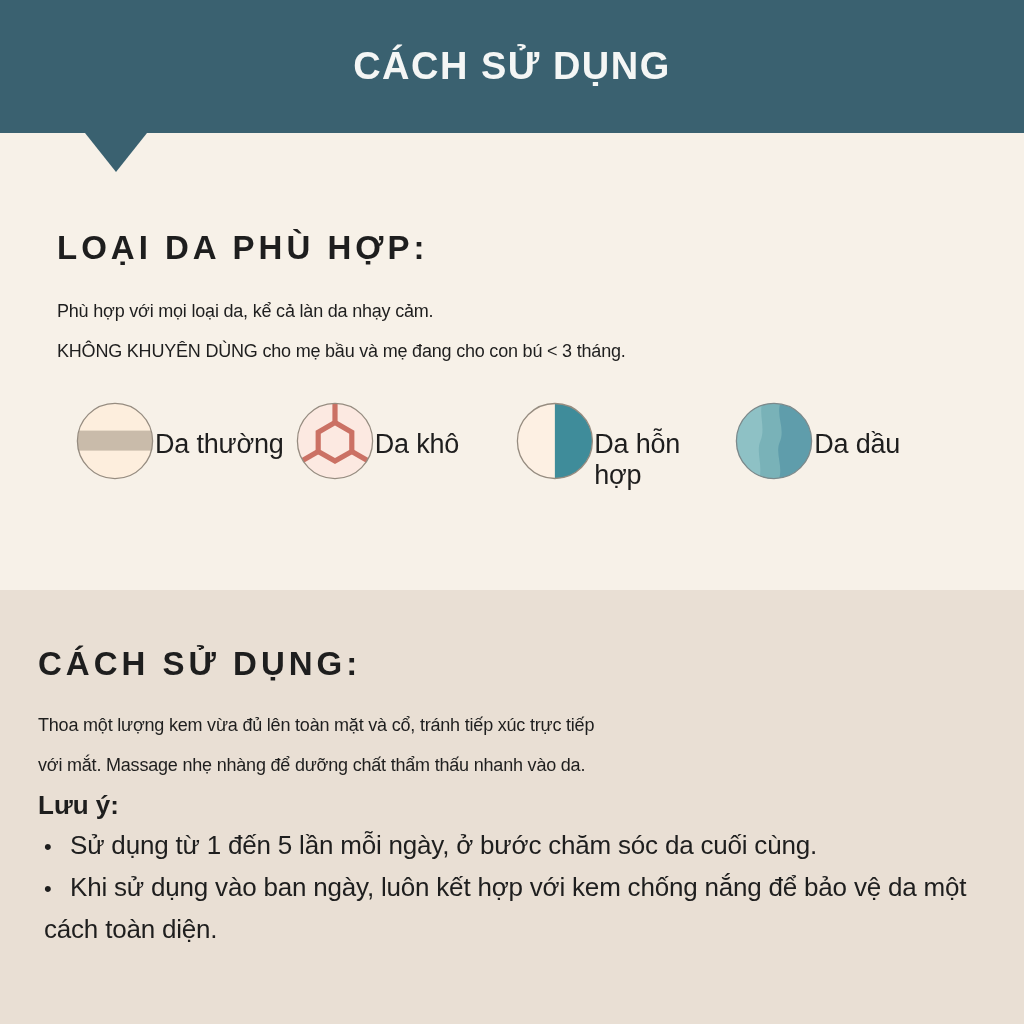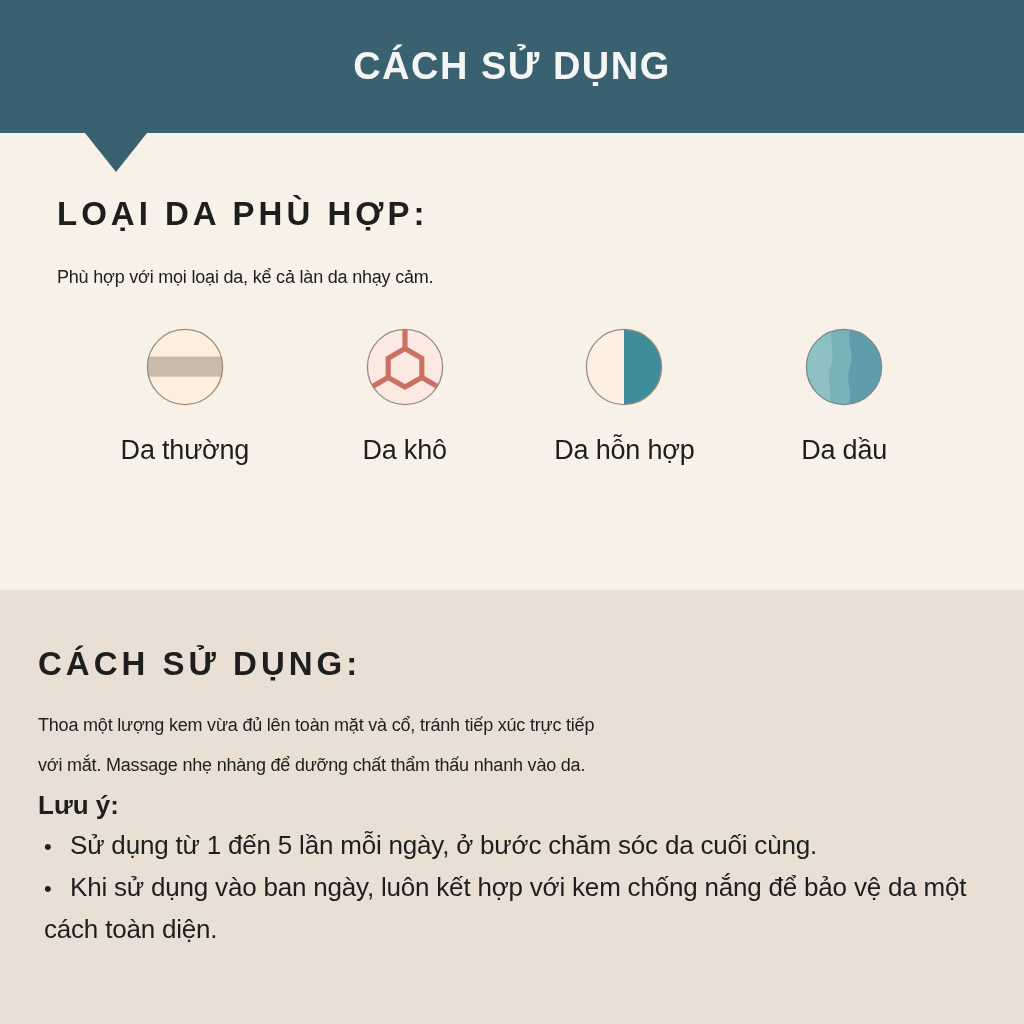--- a/index.html
+++ b/index.html
@@ -43,35 +43,35 @@
     position:absolute;left:85px;top:133px;
     width:62px;height:39px;
     background:var(--header-bg);
     clip-path:polygon(0 0,100% 0,50% 100%);
   }
 
   
   .skin{
     flex:0 0 457px;height:457px;
     background:var(--section1-bg);
-    padding:62px 30px 0 57px;
+    padding:96px 30px 0 57px;
   }
   h2{
     font-size:33px;font-weight:700;letter-spacing:4px;
     margin-bottom:24px;
   }
   .bodyline{
     font-size:18px;line-height:40px;letter-spacing:-0.2px;
   }
   .icons-row{
     margin-top:30px;
     display:flex;
     padding-left:18px;padding-right:40px;
   }
-  .type{flex:1 1 0;display:flex;flex-direction:column;align-items:center;}
+  .type{flex:1 1 0;display:flex;flex-direction:row;align-items:flex-start;}
   .type svg{width:80px;height:80px;display:block;}
   .type figcaption{
     margin-top:28px;
     font-size:27px;letter-spacing:-0.2px;
   }
 
   
   .usage{
     flex:1 1 auto;
     background:var(--section2-bg);
@@ -95,20 +95,21 @@
 <div class="canvas">
 
   <header class="header">
     <h1>CÁCH SỬ DỤNG</h1>
   </header>
   <div class="pointer"></div>
 
   <section class="skin">
     <h2>LOẠI DA PHÙ HỢP:</h2>
     <p class="bodyline">Phù hợp với mọi loại da, kể cả làn da nhạy cảm.</p>
+    <p class="bodyline">KHÔNG KHUYÊN DÙNG cho mẹ bầu và mẹ đang cho con bú &lt; 3 tháng.</p>
 
     <div class="icons-row">
 
       <figure class="type">
         <svg viewBox="0 0 100 100" aria-hidden="true">
           <clipPath id="clipN">
               <circle cx="50" cy="50" r="47"></circle>
             </clipPath>
           <circle cx="50" cy="50" r="47" fill="var(--normal-fill)"></circle>
           <rect x="0" y="37" width="100" height="25" fill="var(--normal-band)" clip-path="url(#clipN)"></rect>

